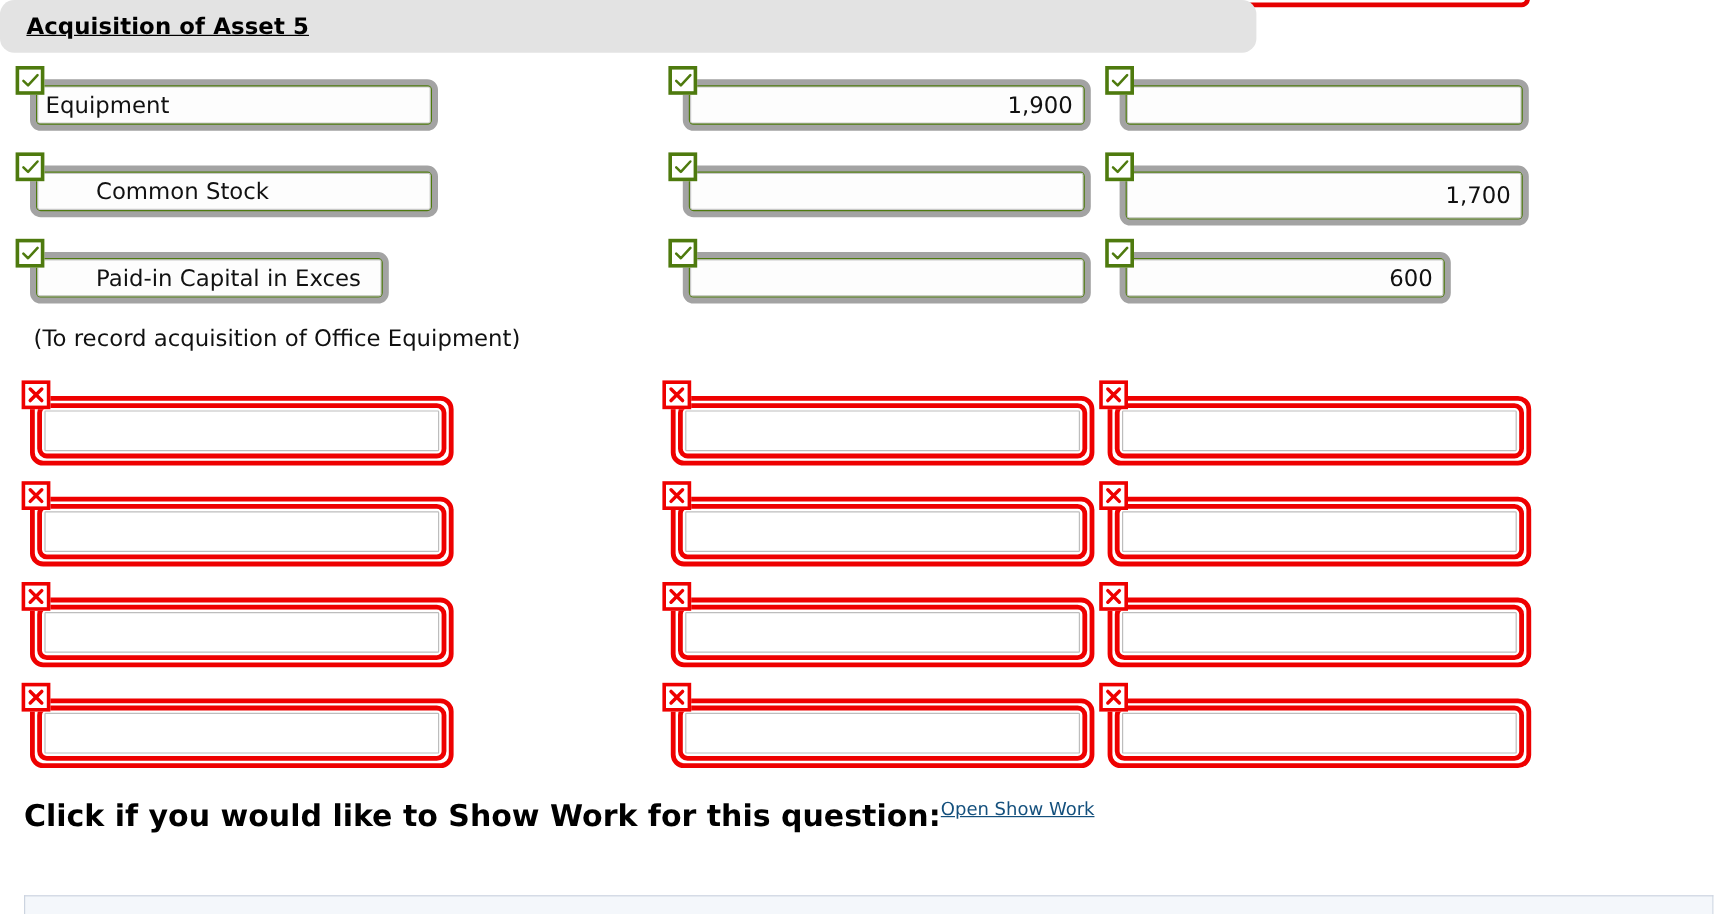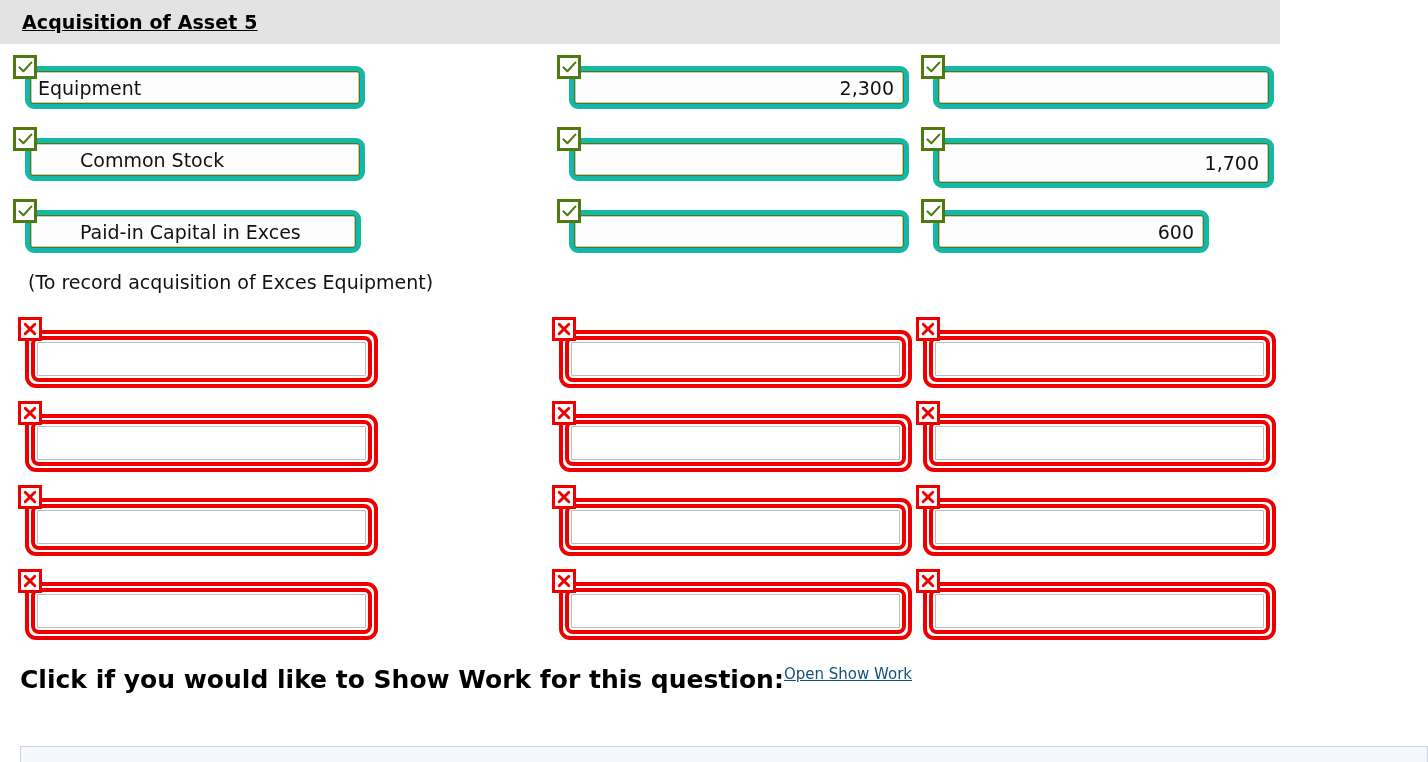--- a/index.html
+++ b/index.html
@@ -29,43 +29,44 @@
     border-radius: 7px;
     background: #ffffff;
     box-sizing: border-box;
   }
 
   
   .header-bar {
     position: absolute;
     left: 0;
     top: 0;
-    width: 1280px;
+    width: 1047px;
     height: 44px;
     background: #e3e3e3;
+    border-radius: 12px;
   }
   .header-title {
     position: absolute;
     left: 22px;
     top: 11px;
     font-size: 19px;
     font-weight: bold;
     text-decoration: underline;
     letter-spacing: 0.1px;
     white-space: nowrap;
   }
 
   
   .rows { position: absolute; left: 0; top: 0; width: 1428px; }
 
   
   .fld-green {
     position: absolute;
     box-sizing: border-box;
-    border: 5px solid #14b8a6;
+    border: 5px solid #a3a3a3;
     border-radius: 9px;
     background: #4e7a0e;
     padding: 1px;
   }
   .fld-green .inner {
     box-sizing: border-box;
     width: 100%;
     height: 100%;
     background: #fdfdfd;
     border: 1px solid #c9c9c9;
@@ -191,21 +192,21 @@
     </div>
     <div class="fld-green" style="left: 25px; top: 66px; width: 340px; height: 43px;">
       <div class="inner txt">Equipment</div>
     </div>
     <div class="badge ok" style="left: 557px; top: 55px;">
       <svg width="15" height="13" viewBox="0 0 15 13" aria-hidden="true">
         <path d="M1.5 6.4 L5.4 10.2 L13.3 1.6" fill="none" stroke="#4e7a0e" stroke-width="2.1" stroke-linecap="round" stroke-linejoin="round"></path>
       </svg>
     </div>
     <div class="fld-green" style="left: 569px; top: 66px; width: 340px; height: 43px;">
-      <div class="inner num">2,300</div>
+      <div class="inner num">1,900</div>
     </div>
     <div class="badge ok" style="left: 921px; top: 55px;">
       <svg width="15" height="13" viewBox="0 0 15 13" aria-hidden="true">
         <path d="M1.5 6.4 L5.4 10.2 L13.3 1.6" fill="none" stroke="#4e7a0e" stroke-width="2.1" stroke-linecap="round" stroke-linejoin="round"></path>
       </svg>
     </div>
     <div class="fld-green" style="left: 933px; top: 66px; width: 341px; height: 43px;">
       <div class="inner num"></div>
     </div>
     <div class="badge ok" style="left: 13px; top: 127px;">
@@ -230,21 +231,21 @@
       </svg>
     </div>
     <div class="fld-green" style="left: 933px; top: 138px; width: 341px; height: 50px;">
       <div class="inner num">1,700</div>
     </div>
     <div class="badge ok" style="left: 13px; top: 199px;">
       <svg width="15" height="13" viewBox="0 0 15 13" aria-hidden="true">
         <path d="M1.5 6.4 L5.4 10.2 L13.3 1.6" fill="none" stroke="#4e7a0e" stroke-width="2.1" stroke-linecap="round" stroke-linejoin="round"></path>
       </svg>
     </div>
-    <div class="fld-green" style="left: 25px; top: 210px; width: 336px; height: 43px;">
+    <div class="fld-green" style="left: 25px; top: 210px; width: 299px; height: 43px;">
       <div class="inner txt indent">Paid-in Capital in Exces</div>
     </div>
     <div class="badge ok" style="left: 557px; top: 199px;">
       <svg width="15" height="13" viewBox="0 0 15 13" aria-hidden="true">
         <path d="M1.5 6.4 L5.4 10.2 L13.3 1.6" fill="none" stroke="#4e7a0e" stroke-width="2.1" stroke-linecap="round" stroke-linejoin="round"></path>
       </svg>
     </div>
     <div class="fld-green" style="left: 569px; top: 210px; width: 340px; height: 43px;">
       <div class="inner num"></div>
     </div>
@@ -371,18 +372,18 @@
         <path d="M2.2 2.2 L11.8 11.8 M11.8 2.2 L2.2 11.8" fill="none" stroke="#ee0000" stroke-width="2.9" stroke-linecap="round"></path>
       </svg>
     </div>
     <div class="fld-red" style="left: 923px; top: 582px; width: 353px; height: 58px;">
       <div class="ring">
         <div class="inner"></div>
       </div>
     </div>
   </div>
 
-<div class="caption">(To record acquisition of Exces Equipment)</div>
+<div class="caption">(To record acquisition of Office Equipment)</div>
 
 <div class="showwork">Click if you would like to Show Work for this question:</div>
 <a class="showwork-link">Open Show Work</a>
 
 <div class="bottom-panel"></div>
 
 </body></html>

